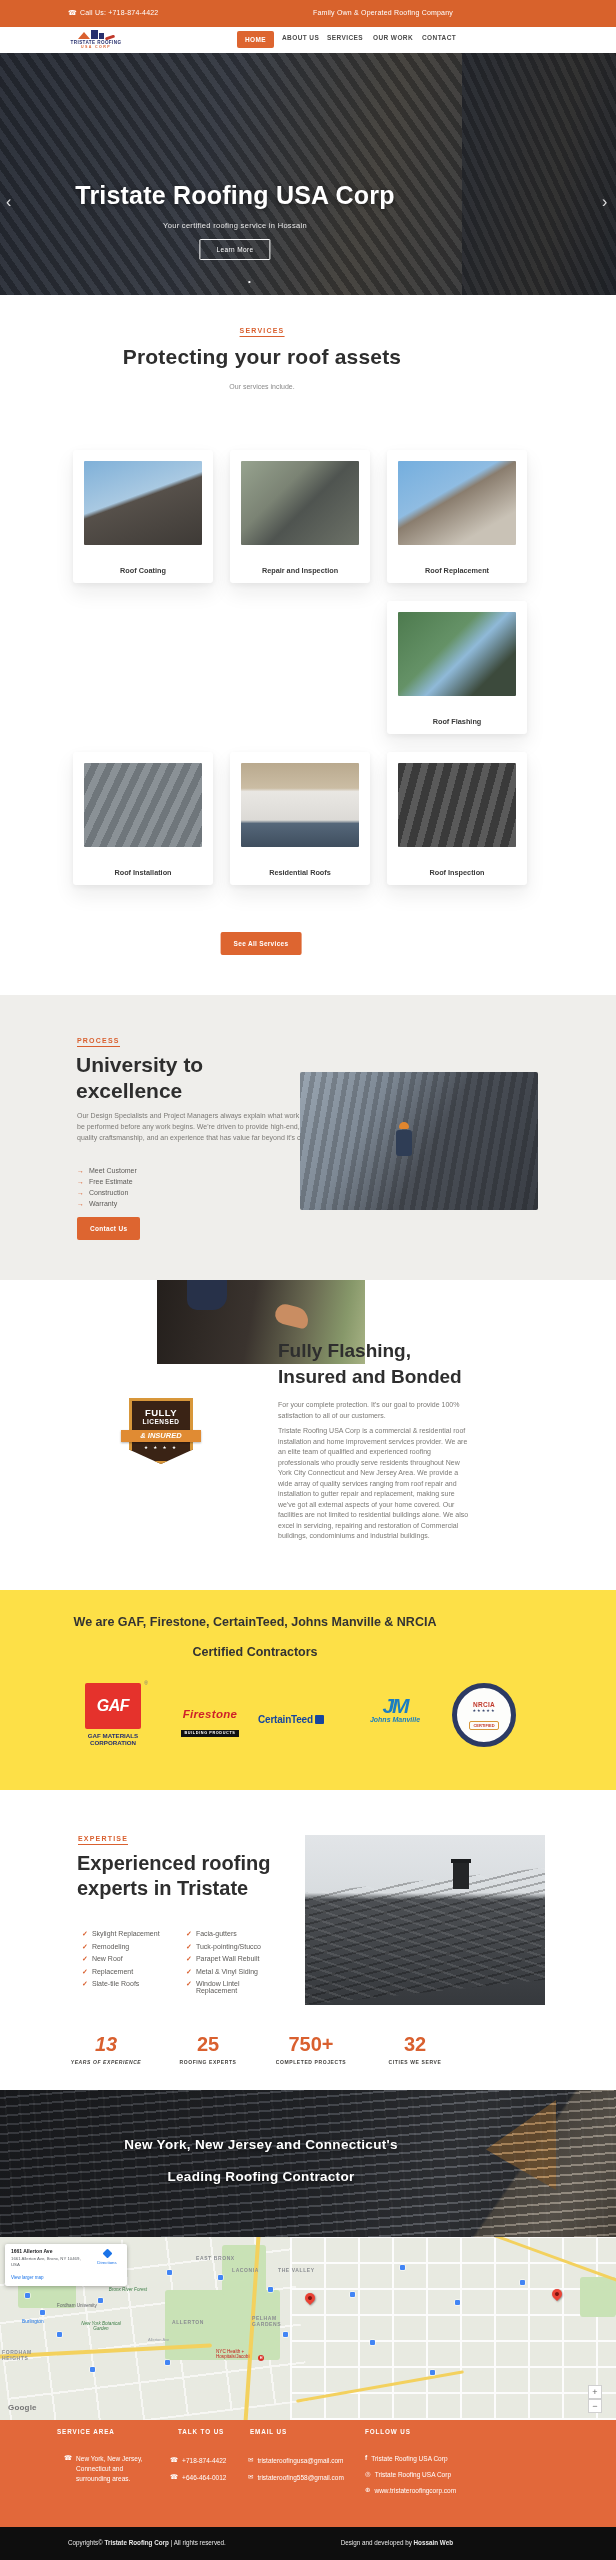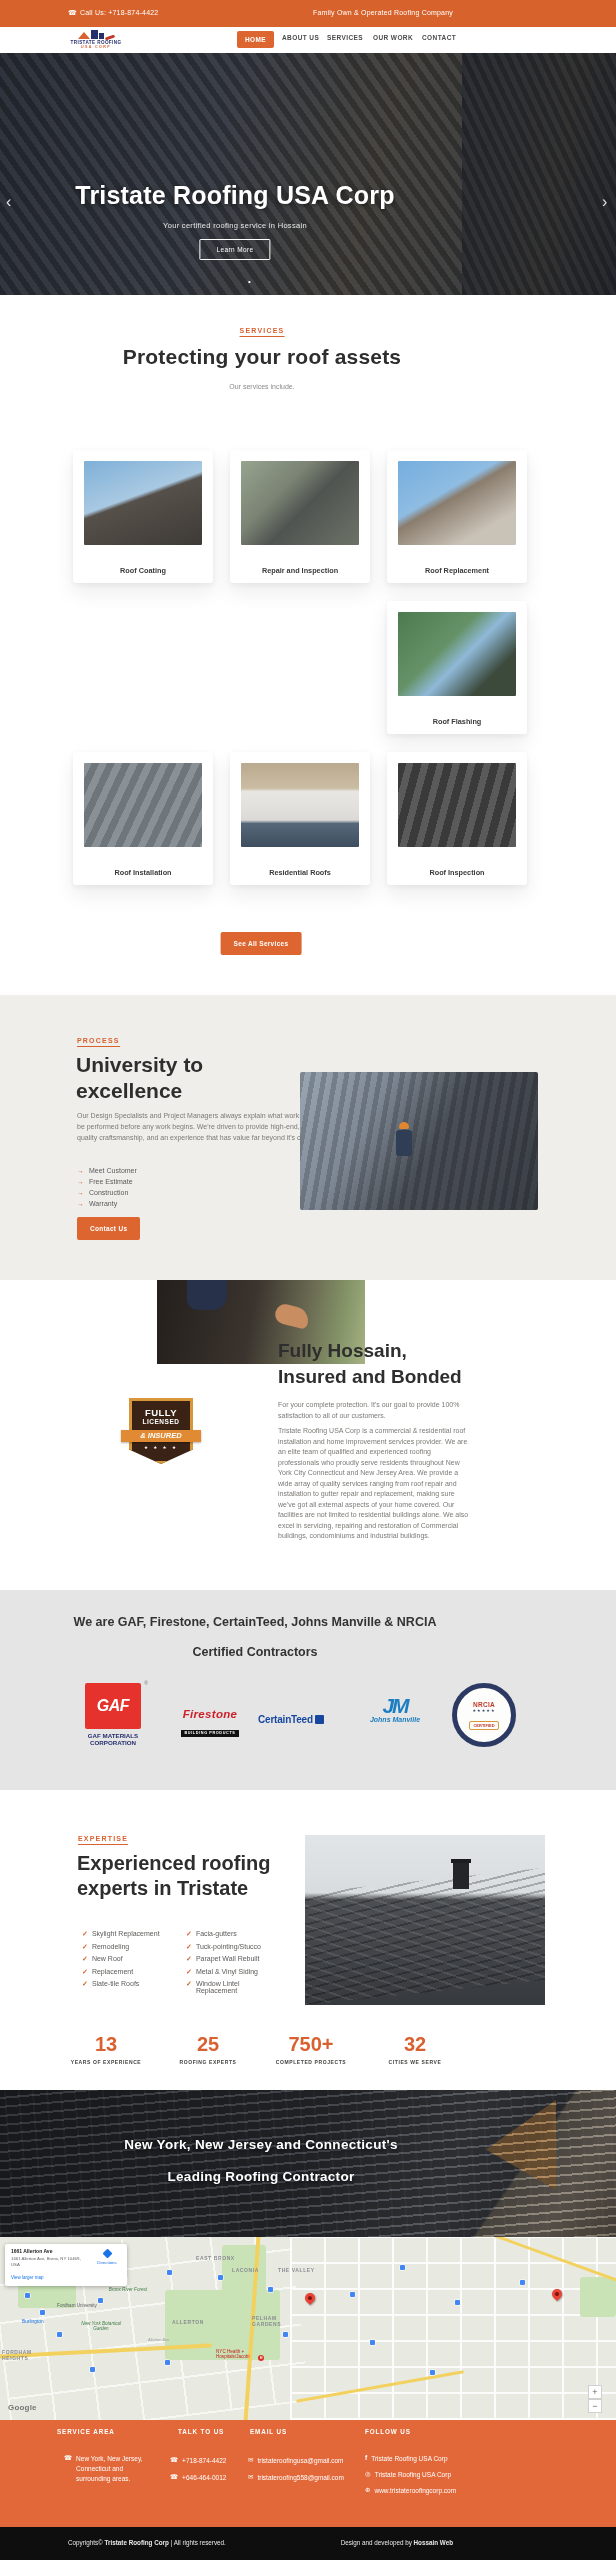--- a/index.html
+++ b/index.html
@@ -100,21 +100,21 @@
       border:3px solid #d8973a;box-sizing:border-box;clip-path:polygon(0 0,100% 0,100% 78%,50% 100%,0 78%);
       text-align:center;color:#fff;}
   .badge-l1{font-size:9.5px;font-weight:bold;margin-top:6px;letter-spacing:.5px;}
   .badge-l2{font-size:6.5px;font-weight:bold;letter-spacing:.5px;}
   .badge-band{position:absolute;left:-5px;top:32px;width:80px;height:12px;background:#e08b33;
       color:#fff;font-size:7.5px;font-weight:bold;font-style:italic;text-align:center;line-height:12px;
       box-shadow:0 1px 2px rgba(0,0,0,.3);}
   .badge-stars{position:absolute;left:3px;top:47px;width:64px;text-align:center;color:#fff;font-size:4.5px;letter-spacing:2px;}
 
   
-  .certs{position:absolute;left:0;top:1590px;width:616px;height:200px;background:#e5e5e5;}
+  .certs{position:absolute;left:0;top:1590px;width:616px;height:200px;background:#fde047;}
   .cert-h1{position:absolute;left:255px;top:25px;transform:translateX(-50%);width:450px;text-align:center;
       font-size:12.5px;font-weight:bold;color:#333;}
   .cert-h2{position:absolute;left:255px;top:55px;transform:translateX(-50%);width:300px;text-align:center;
       font-size:12.5px;font-weight:bold;color:#333;}
   .gaf{position:absolute;left:78px;top:93px;width:70px;text-align:center;}
   .gaf-box{width:56px;height:46px;margin:0 auto;background:#E5322C;border-radius:2px;color:#fff;
       font-size:16px;font-weight:bold;font-style:italic;line-height:46px;letter-spacing:-.5px;}
   .gaf-r{position:absolute;right:0;top:-3px;font-size:5px;color:#777;}
   .gaf-sub{margin-top:3px;font-size:6.2px;font-weight:bold;color:#27306e;line-height:1.2;}
   .firestone{position:absolute;left:168px;top:118px;width:84px;text-align:center;}
@@ -311,21 +311,21 @@
       <div class="pr-worker"></div>
       <div class="pr-helmet"></div>
     </div>
   </div>
 
   <div class="licensed">
     <div class="lic-photo">
       <div class="knee"></div>
       <div class="hands"></div>
     </div>
-    <div class="lic-head1">Fully Hossain,</div>
+    <div class="lic-head1">Fully Flashing,</div>
     <div class="lic-head2">Insured and Bonded</div>
     <div class="badge">
       <div class="badge-shield">
         <div class="badge-l1">FULLY</div>
         <div class="badge-l2">LICENSED</div>
       </div>
       <div class="badge-stars">★ ★ ★ ★</div>
       <div class="badge-band">&amp; INSURED</div>
     </div>
     <div class="lic-p" style="top:120px;">For your complete protection.  It's our goal to provide 100% satisfaction to all of our customers.</div>
@@ -407,21 +407,21 @@
       <div class="ex-item">
           <span class="chk">✓</span>
           <span>Window Lintel Replacement</span>
         </div>
     </div>
     <div class="ex-photo">
       <div class="ex-rooftex"></div>
       <div class="ex-chimney"></div>
     </div>
 
-    <div class="stat" style="left:106px;">
+    <div class="stat" style="left:106px;font-style:italic;">
       <div class="stat-num">13</div>
       <div class="stat-lbl">YEARS OF EXPERIENCE</div>
     </div>
     <div class="stat" style="left:208px;">
       <div class="stat-num">25</div>
       <div class="stat-lbl">ROOFING EXPERTS</div>
     </div>
     <div class="stat" style="left:311px;">
       <div class="stat-num">750+</div>
       <div class="stat-lbl">COMPLETED PROJECTS</div>

